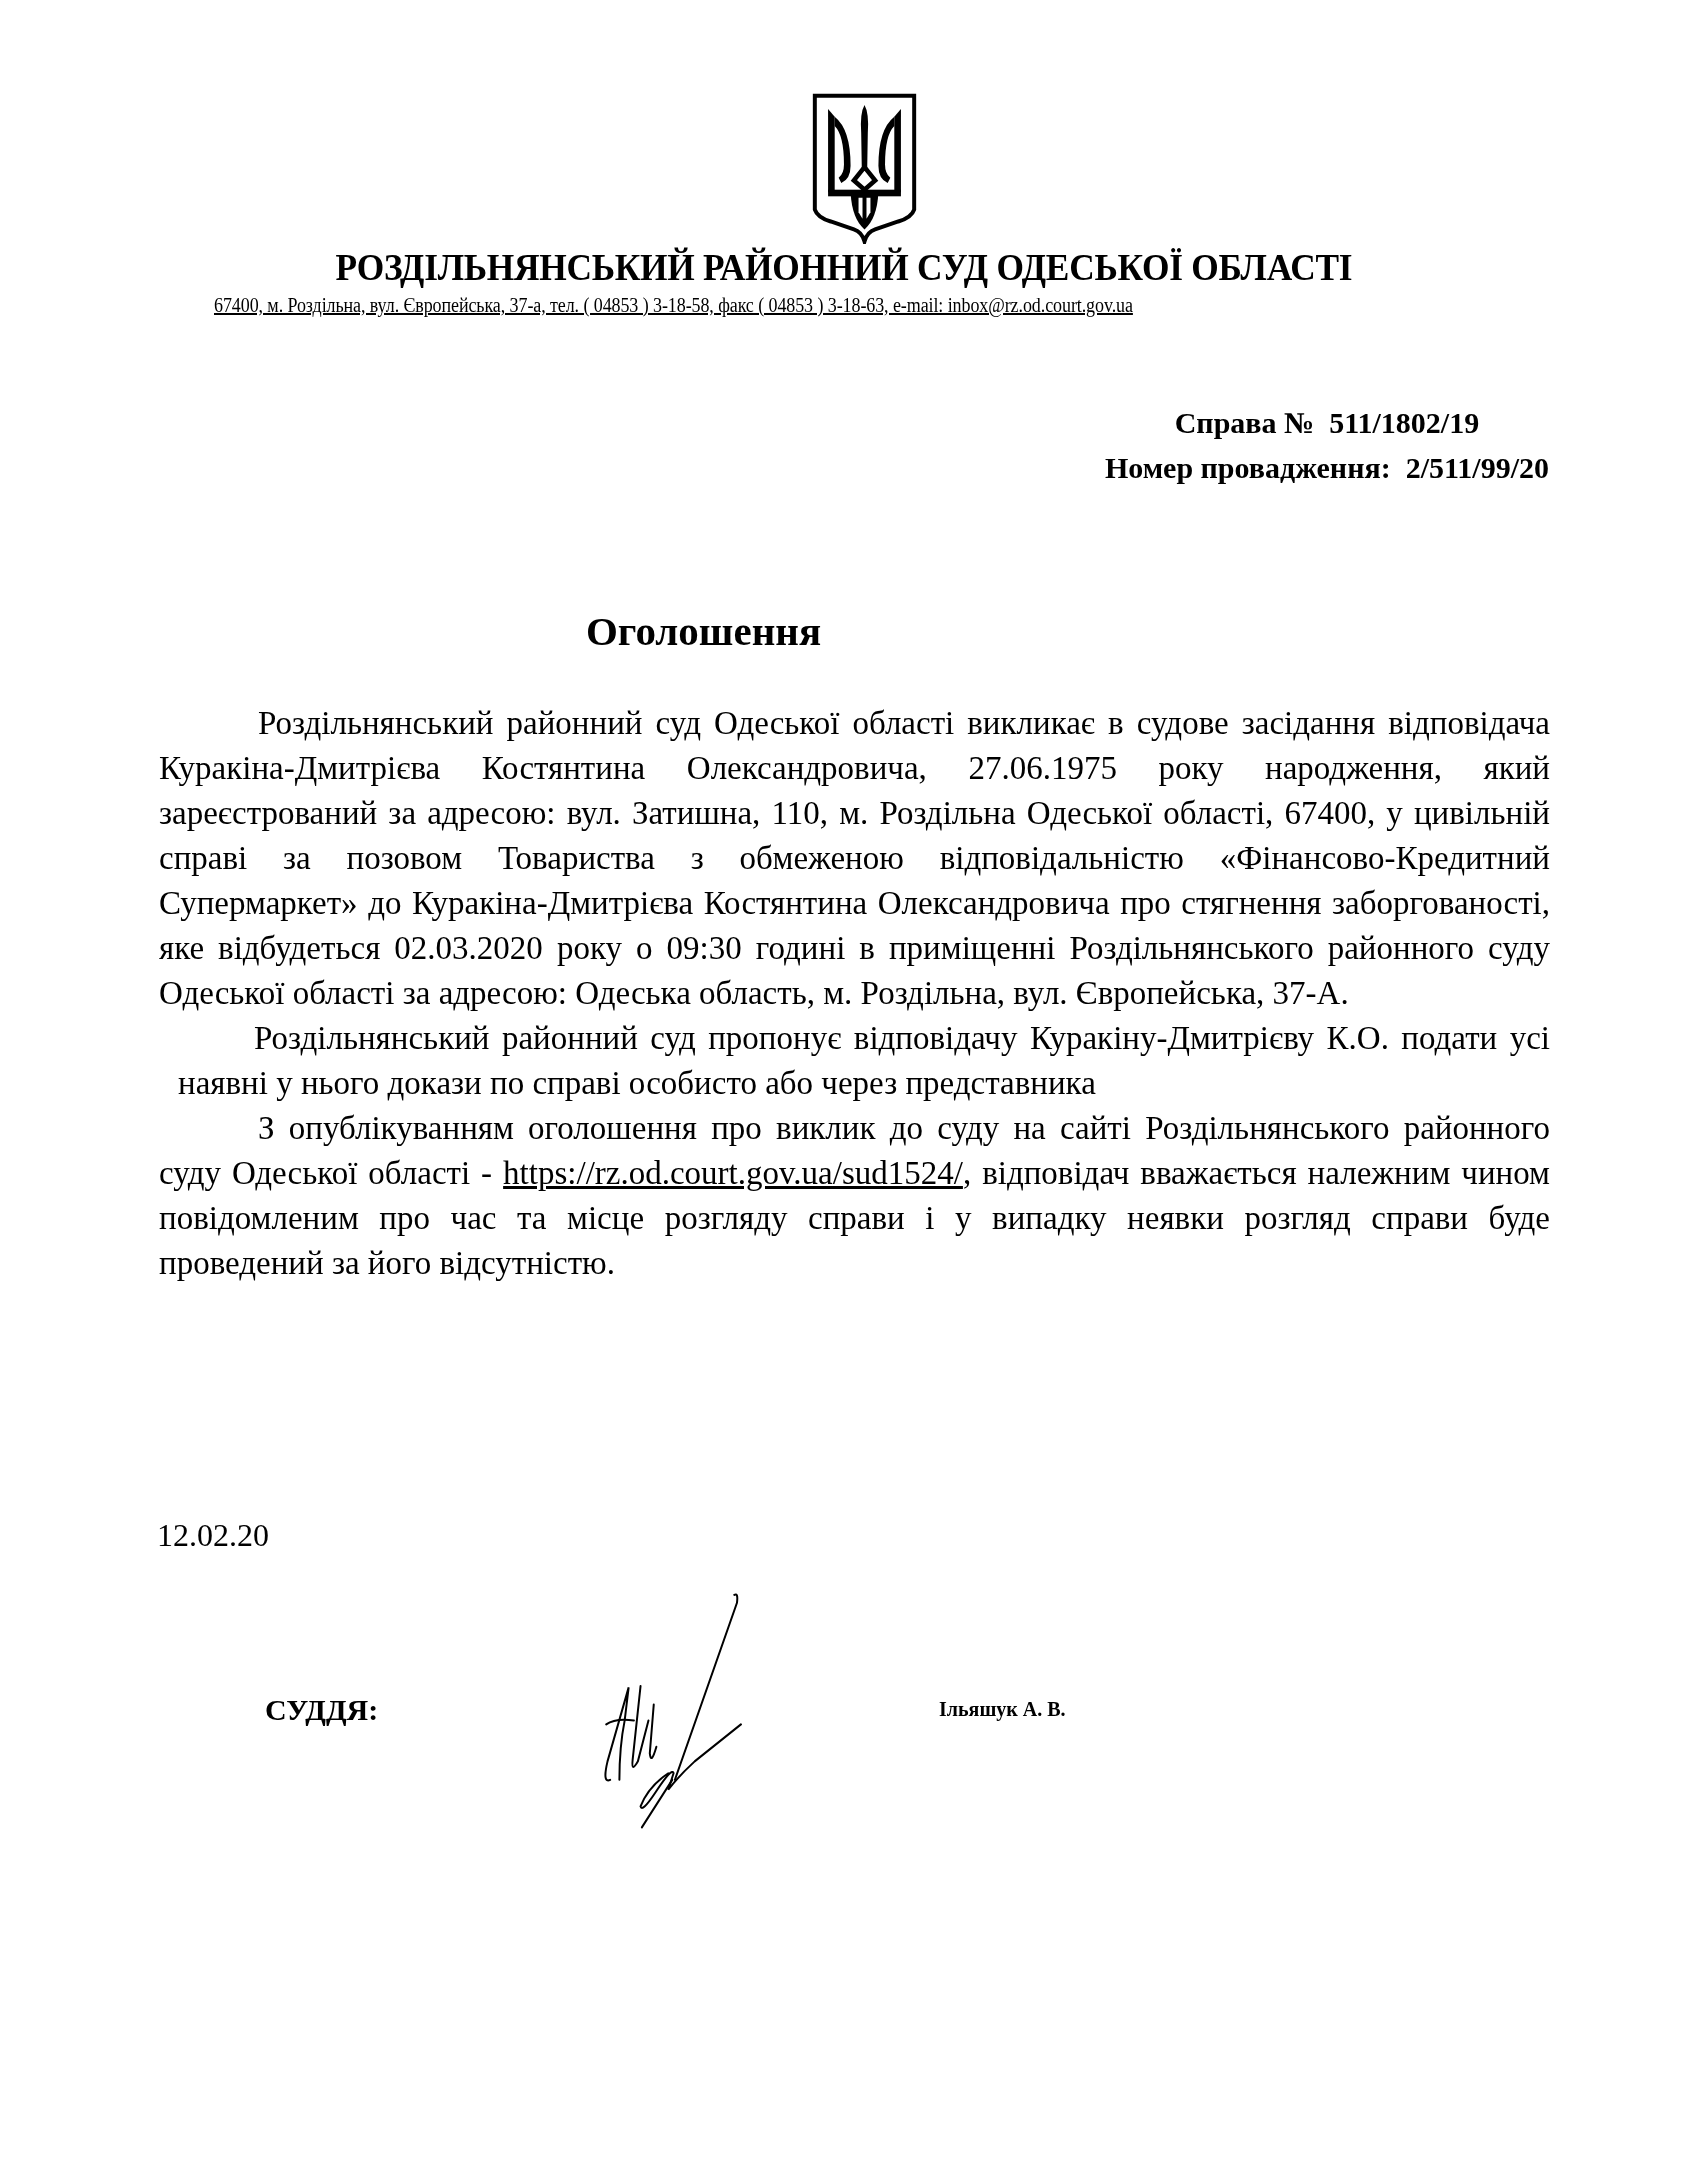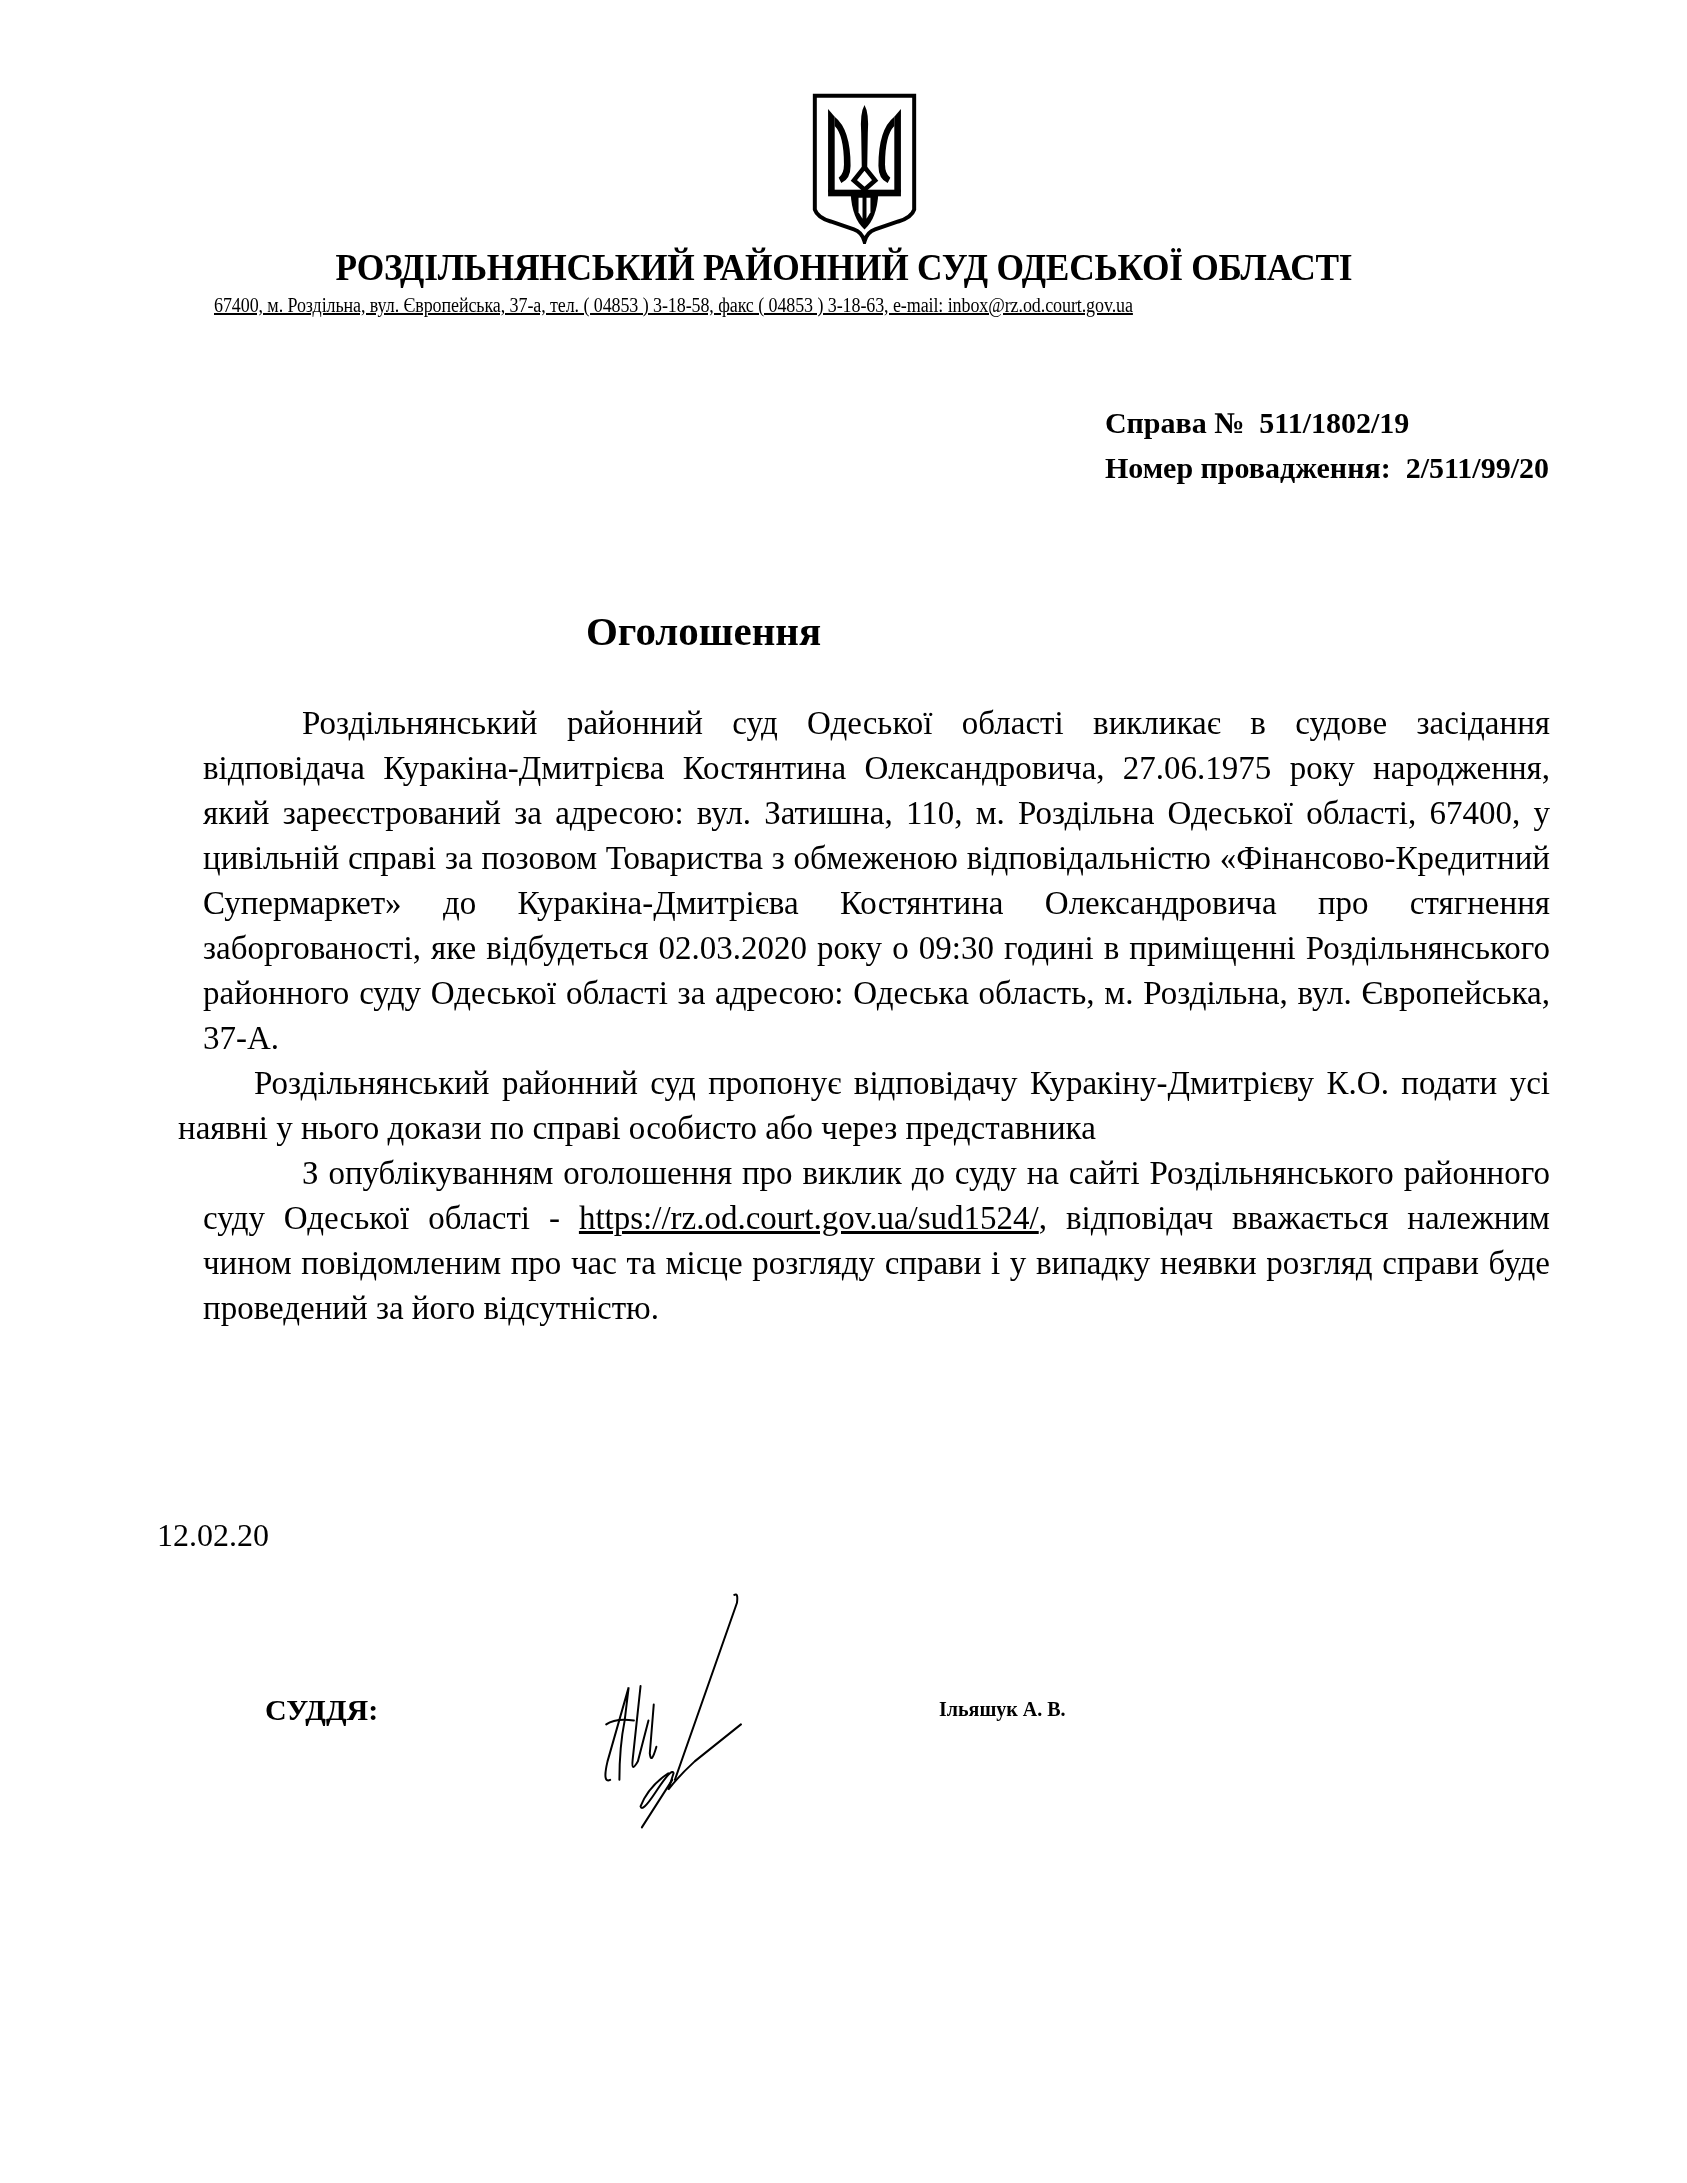--- a/index.html
+++ b/index.html
@@ -12,33 +12,33 @@
 
   
   #court-title { left: 0; width: 1687px; top: 246px; text-align: center;
                  font-weight: bold; font-size: 38px; letter-spacing: -0.3px;
                  line-height: 42px; transform: scaleX(0.93); transform-origin: 849px 0; }
   #court-address { left: 214px; top: 294px; font-size: 20px; line-height: 22.5px;
                    text-decoration: underline; white-space: nowrap;
                    transform: scaleX(0.9); transform-origin: 0 0; letter-spacing: -0.1px; }
 
   
-  #case-block { right: 138px; top: 400px; text-align: left; font-weight: bold;
+  #case-block { right: 138px; top: 400px; text-align: center; font-weight: bold;
                 font-size: 30px; line-height: 45px; margin-left: 39px; }
   #case-block div { white-space: pre; }
 
   
   #notice-title { left: 0; width: 1407px; top: 607px; text-align: center;
                   font-weight: bold; font-size: 41px; line-height: 48px; }
 
   
   #body { left: 159px; width: 1391px; top: 701px; font-size: 33px;
           line-height: 45px; text-align: justify; }
   #body p { margin: 0; }
-  #body p.p1, #body p.p3 { text-indent: 99px; margin-left: 44px; }
+  #body p.p1, #body p.p3 { text-indent: 99px; }
   #body p.p2 { text-indent: 76px; margin-left: 19px; }
   .link { text-decoration: underline; }
 
   
   #date { left: 157px; top: 1517px; font-size: 32px; line-height: 37px; }
 
   
   #judge-label { left: 265px; top: 1691px; font-weight: bold; font-size: 30px; line-height: 37px; }
   #judge-name { left: 939px; top: 1691px; font-weight: bold; font-size: 20px; line-height: 37px; }
   #signature { left: 556px; top: 1588px; width: 284px; height: 245px; }

